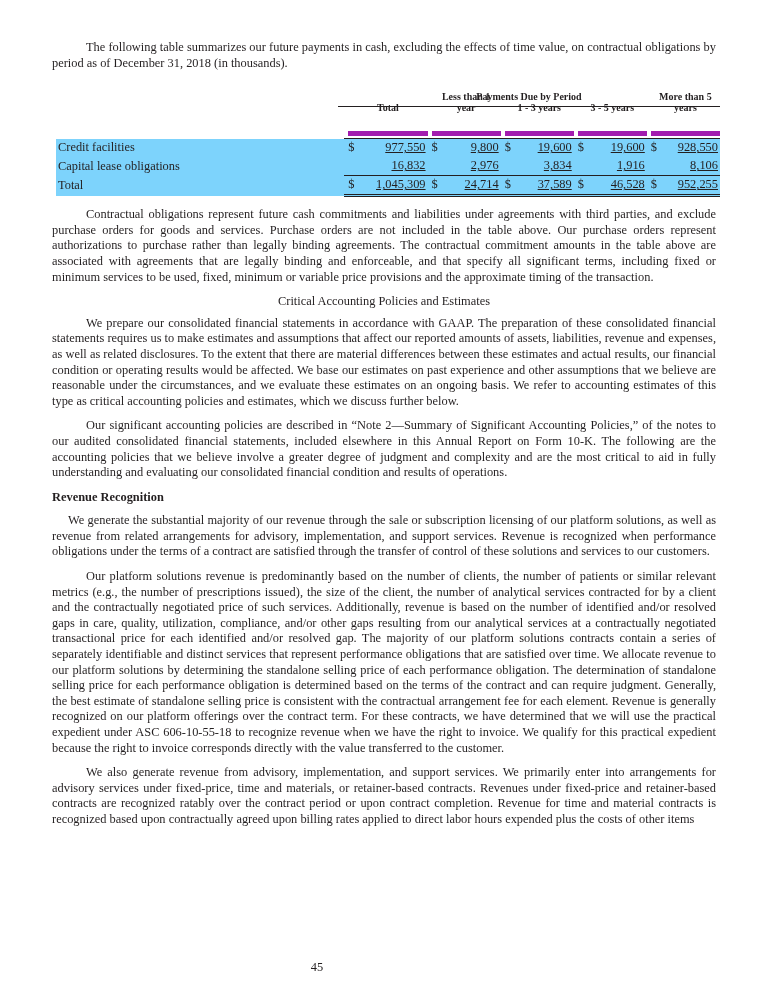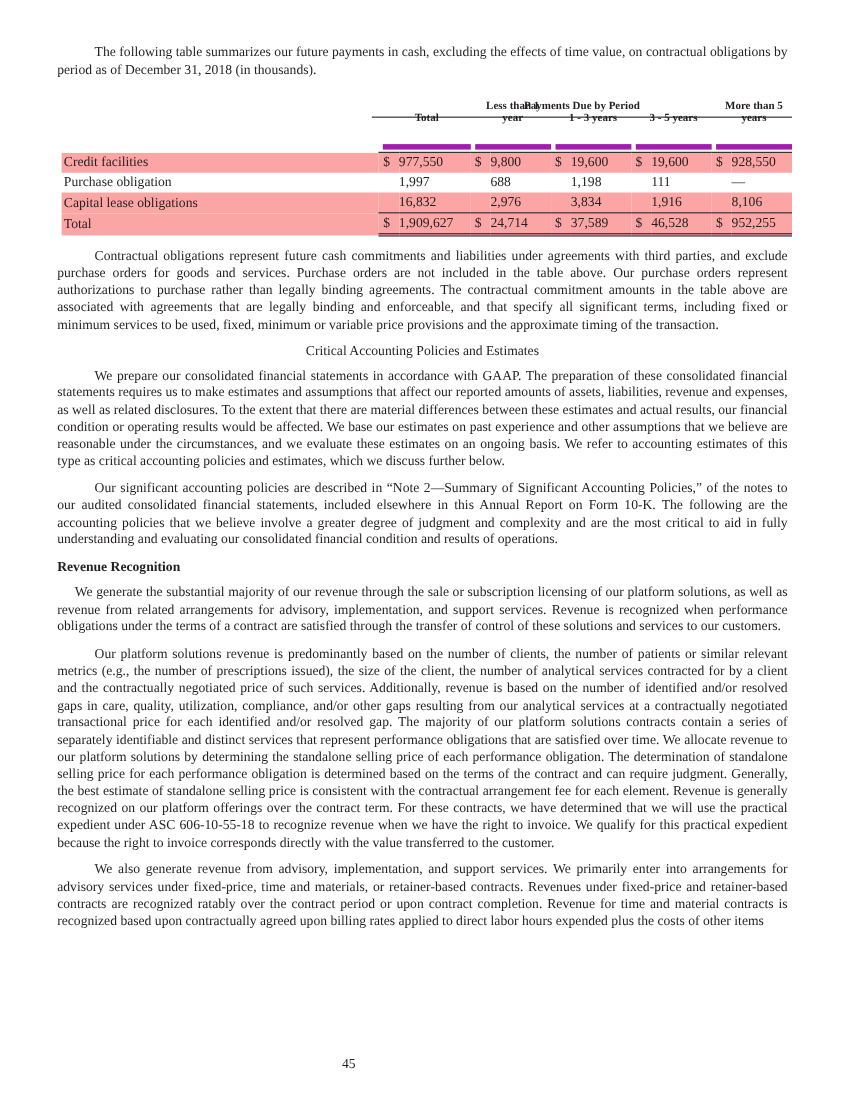--- a/index.html
+++ b/index.html
@@ -15,24 +15,24 @@
   .center-head { text-align: center; font-weight: normal; margin: 0 0 6px 0; }
   .sub-head { font-weight: bold; margin: 0 0 8px 0; }
 
   
   .tbl-wrap { position: relative; margin: 14px 0 10px 4px; }
   .pdp { position: absolute; left: 282px; width: 382px; text-align: center; font-weight: bold; font-size: 10px; line-height: 12px; top: 0; padding-bottom: 3px; border-bottom: 1px solid #231f20; }
   table { border-collapse: collapse; width: 664px; margin-top: 20px; font-size: 12.4px; }
   th { font-weight: bold; font-size: 10px; line-height: 11px; vertical-align: bottom; text-align: center; padding: 0 0 2px 0; }
   th .u { display: block; border-bottom: 5px solid #a21caf; padding-bottom: 18px; margin-left: 4px; }
   td { height: 18px; padding: 0; white-space: nowrap; }
-  tr.shade td { background: #fca5a5; }
+  tr.shade td { background: #7dd3fc; }
   td.lbl { width: 282px; padding-left: 2px; }
   td.cur { width: 14px; text-align: left; padding-left: 4px; }
-  td.num { padding-right: 2px; }
+  td.num { text-align: right; padding-right: 2px; text-decoration: underline; }
   td.c0 { width: 62px; }
   td.c { width: 52px; }
   tr.first td.cur, tr.first td.num { border-top: 1px solid #231f20; }
   tr.total td.cur, tr.total td.num { border-top: 1px solid #231f20; border-bottom: 3px double #231f20; }
   .pnum { position: absolute; top: 960px; left: 0; width: 634px; text-align: center; font-size: 12.4px; }
 </style>
 </head>
 <body>
 
 <div class="page">
@@ -68,50 +68,37 @@
             <td class="num c0">977,550</td>
             <td class="cur">$</td>
             <td class="num c">9,800</td>
             <td class="cur">$</td>
             <td class="num c">19,600</td>
             <td class="cur">$</td>
             <td class="num c">19,600</td>
             <td class="cur">$</td>
             <td class="num c">928,550</td>
           </tr>
-          <tr class="">
-            <td class="lbl">Purchase obligation</td>
-            <td class="cur"></td>
-            <td class="num c0">1,997</td>
-            <td class="cur"></td>
-            <td class="num c">688</td>
-            <td class="cur"></td>
-            <td class="num c">1,198</td>
-            <td class="cur"></td>
-            <td class="num c">111</td>
-            <td class="cur"></td>
-            <td class="num c">—</td>
-          </tr>
           <tr class="shade">
             <td class="lbl">Capital lease obligations</td>
             <td class="cur"></td>
             <td class="num c0">16,832</td>
             <td class="cur"></td>
             <td class="num c">2,976</td>
             <td class="cur"></td>
             <td class="num c">3,834</td>
             <td class="cur"></td>
             <td class="num c">1,916</td>
             <td class="cur"></td>
             <td class="num c">8,106</td>
           </tr>
           <tr class="shade total">
             <td class="lbl">Total</td>
             <td class="cur">$</td>
-            <td class="num c0">1,909,627</td>
+            <td class="num c0">1,045,309</td>
             <td class="cur">$</td>
             <td class="num c">24,714</td>
             <td class="cur">$</td>
             <td class="num c">37,589</td>
             <td class="cur">$</td>
             <td class="num c">46,528</td>
             <td class="cur">$</td>
             <td class="num c">952,255</td>
           </tr>
         </tbody>

